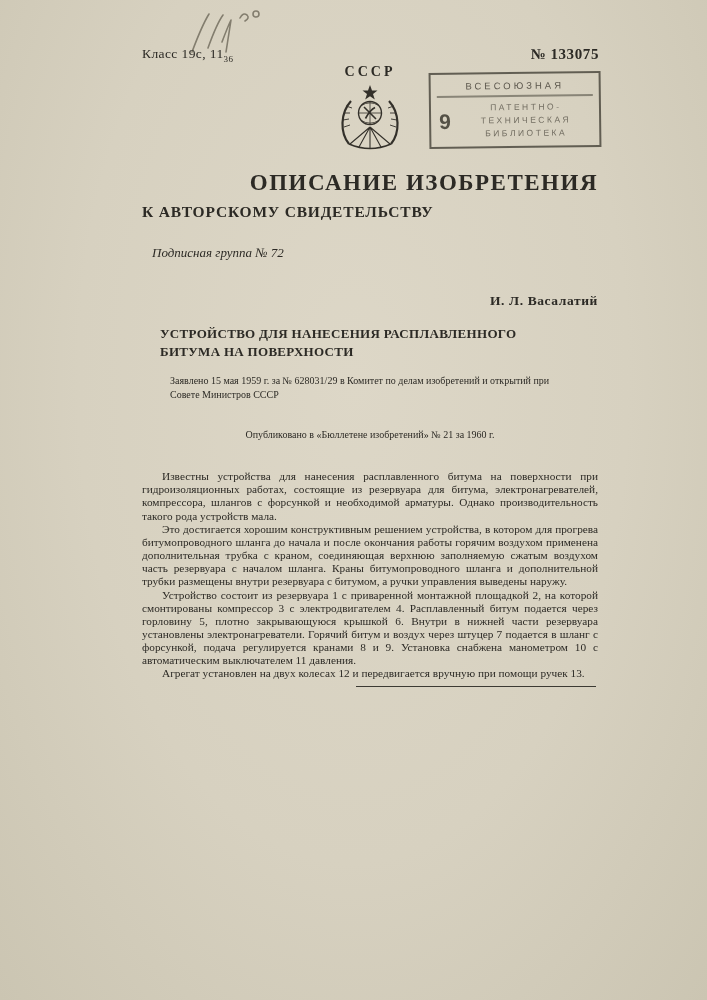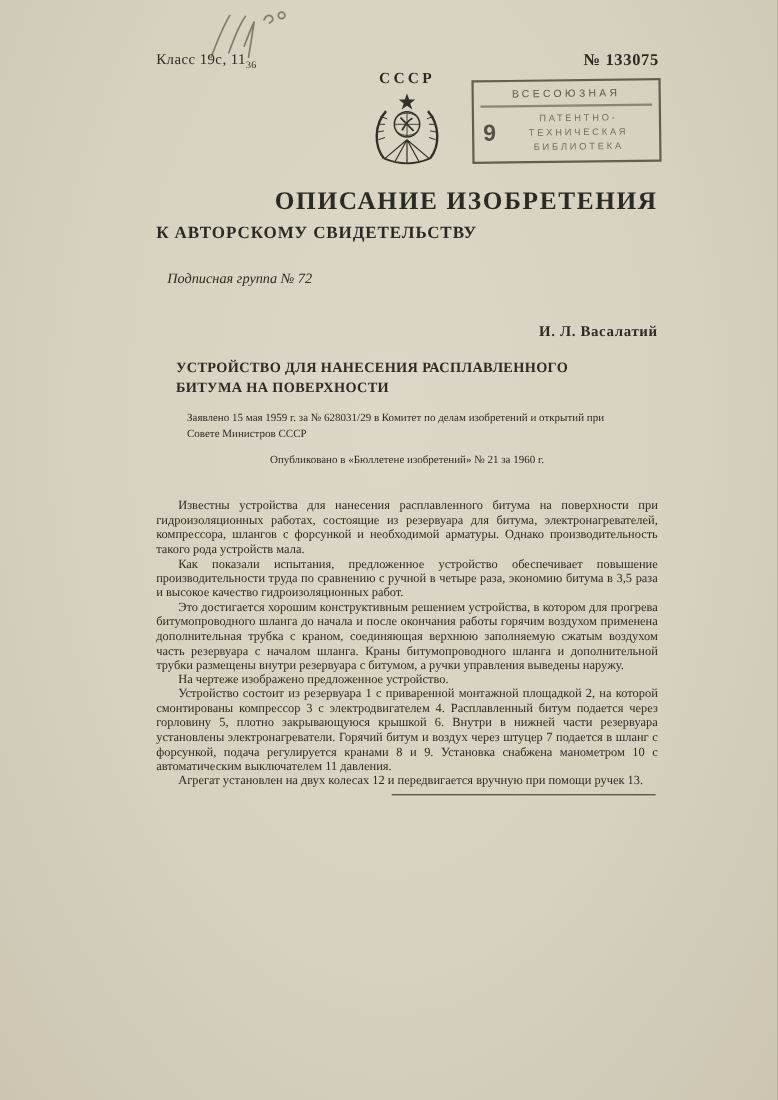--- a/index.html
+++ b/index.html
@@ -11,21 +11,21 @@
     background: radial-gradient(ellipse at 50% 38%, #ddd7c7 0%, #d7d1c0 55%, #cbc5b2 100%);
     font-family: "Liberation Serif", "DejaVu Serif", serif;
     color: #2c2a25;
     overflow: hidden;
   }
 
   
   .header-row {
     position: absolute;
     top: 46px; left: 142px; right: 108px;
-    display: flex; justify-content: space-between; align-items: flex-end;
+    display: flex; justify-content: space-between; align-items: center;
   }
   .class-label { font-size: 13.5px; letter-spacing: .4px; }
   .class-label sub { font-size: 9px; }
   .doc-number { font-size: 15px; font-weight: bold; letter-spacing: .6px; }
 
   
   .handwriting { position: absolute; top: 8px; left: 178px; opacity: .8; }
 
   
   .emblem-block {
@@ -55,21 +55,21 @@
   .stamp-lines { flex: 1; text-align: center; font-size: 8.5px; letter-spacing: 2.5px; line-height: 1.55; color: rgba(70,66,56,.7); }
 
   
   .content { position: absolute; top: 0; left: 142px; width: 456px; }
   .title-main { margin-top: 170px; text-align: right; font-size: 23px; font-weight: bold; letter-spacing: 1.5px; }
   .title-sub  { margin-top: 7px;  text-align: left; font-size: 15.5px; font-weight: bold; letter-spacing: .8px; }
   .group-line { margin-top: 24px; font-style: italic; font-size: 13px; padding-left: 10px; }
   .author     { margin-top: 32px; text-align: right; font-weight: bold; font-size: 13.5px; letter-spacing: .6px; }
   .invention-title { margin-top: 16px; font-weight: bold; font-size: 13px; letter-spacing: .3px; line-height: 1.35; padding: 0 18px; }
   .filed      { margin-top: 14px; text-align: left; font-size: 10px; line-height: 1.4; padding: 0 28px; }
-  .published  { margin-top: 11px; text-align: center; font-size: 10px; }
+  .published  { margin-top: 27px; text-align: center; font-size: 10px; }
   .body-text  { margin-top: 30px; font-size: 11.3px; line-height: 1.165; text-align: justify; }
   .para { margin: 0; text-indent: 20px; }
   .end-rule { margin: 5px 0 0 214px; width: 240px; border-top: 1.5px solid #3c3a33; height: 0; }
 </style>
 </head>
 <body>
 
 <div class="page">
 
   <svg class="handwriting" width="100" height="48" viewBox="0 0 100 48">
@@ -125,22 +125,20 @@
   <div class="content">
     <div class="title-main">ОПИСАНИЕ ИЗОБРЕТЕНИЯ</div>
     <div class="title-sub">К АВТОРСКОМУ СВИДЕТЕЛЬСТВУ</div>
     <div class="group-line">Подписная группа № 72</div>
     <div class="author">И. Л. Васалатий</div>
     <div class="invention-title">УСТРОЙСТВО ДЛЯ НАНЕСЕНИЯ РАСПЛАВЛЕННОГО БИТУМА НА ПОВЕРХНОСТИ</div>
     <div class="filed">Заявлено 15 мая 1959 г. за № 628031/29 в Комитет по делам изобретений и открытий при Совете Министров СССР</div>
     <div class="published">Опубликовано в «Бюллетене изобретений» № 21 за 1960 г.</div>
     <div class="body-text" id="paragraphs">
         <p class="para">Известны устройства для нанесения расплавленного битума на поверхности при гидроизоляционных работах, состоящие из резервуара для битума, электронагревателей, компрессора, шлангов с форсункой и необходимой арматуры. Однако производительность такого рода устройств мала.</p>
-        <p class="para">Как показали испытания, предложенное устройство обеспечивает повышение производительности труда по сравнению с ручной в четыре раза, экономию битума в 3,5 раза и высокое качество гидроизоляционных работ.</p>
         <p class="para">Это достигается хорошим конструктивным решением устройства, в котором для прогрева битумопроводного шланга до начала и после окончания работы горячим воздухом применена дополнительная трубка с краном, соединяющая верхнюю заполняемую сжатым воздухом часть резервуара с началом шланга. Краны битумопроводного шланга и дополнительной трубки размещены внутри резервуара с битумом, а ручки управления выведены наружу.</p>
-        <p class="para">На чертеже изображено предложенное устройство.</p>
         <p class="para">Устройство состоит из резервуара 1 с приваренной монтажной площадкой 2, на которой смонтированы компрессор 3 с электродвигателем 4. Расплавленный битум подается через горловину 5, плотно закрывающуюся крышкой 6. Внутри в нижней части резервуара установлены электронагреватели. Горячий битум и воздух через штуцер 7 подается в шланг с форсункой, подача регулируется кранами 8 и 9. Установка снабжена манометром 10 с автоматическим выключателем 11 давления.</p>
         <p class="para">Агрегат установлен на двух колесах 12 и передвигается вручную при помощи ручек 13.</p>
       </div>
     <div class="end-rule"></div>
   </div>
 
 </div>
 
 </body></html>

